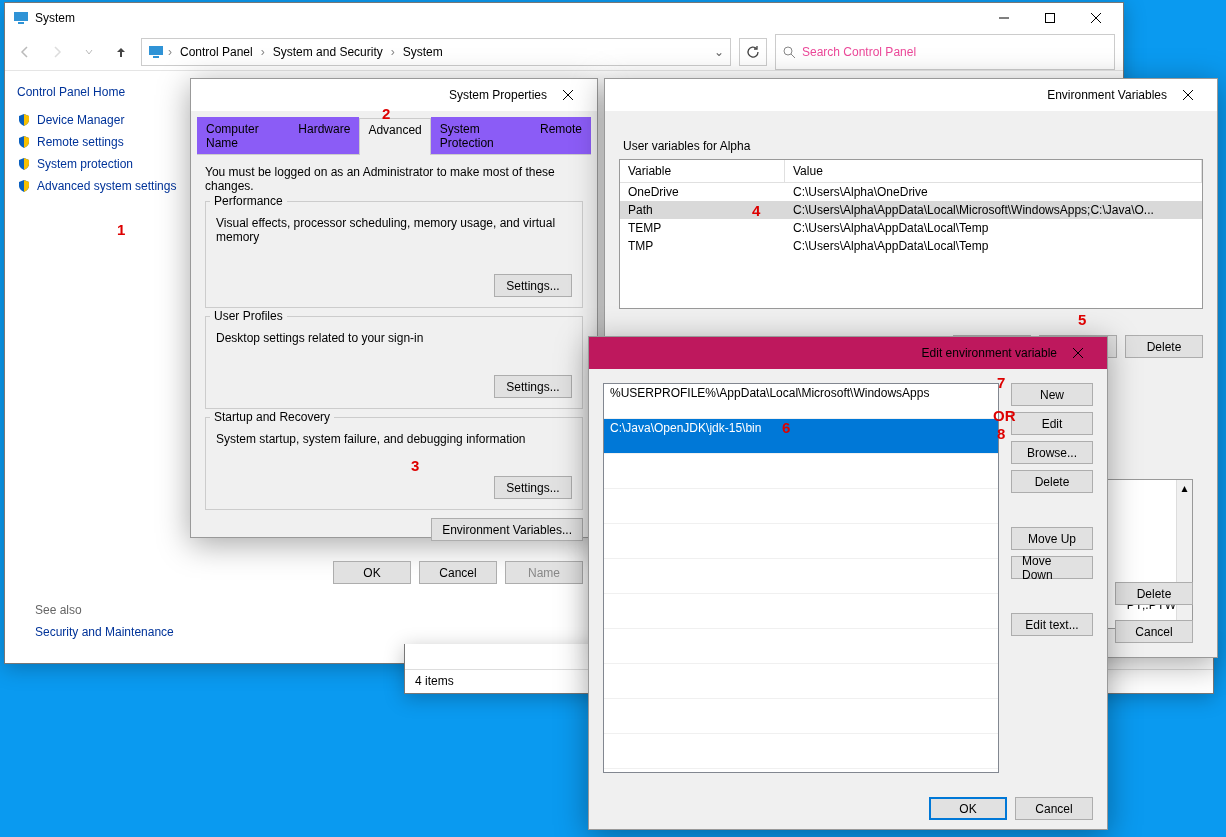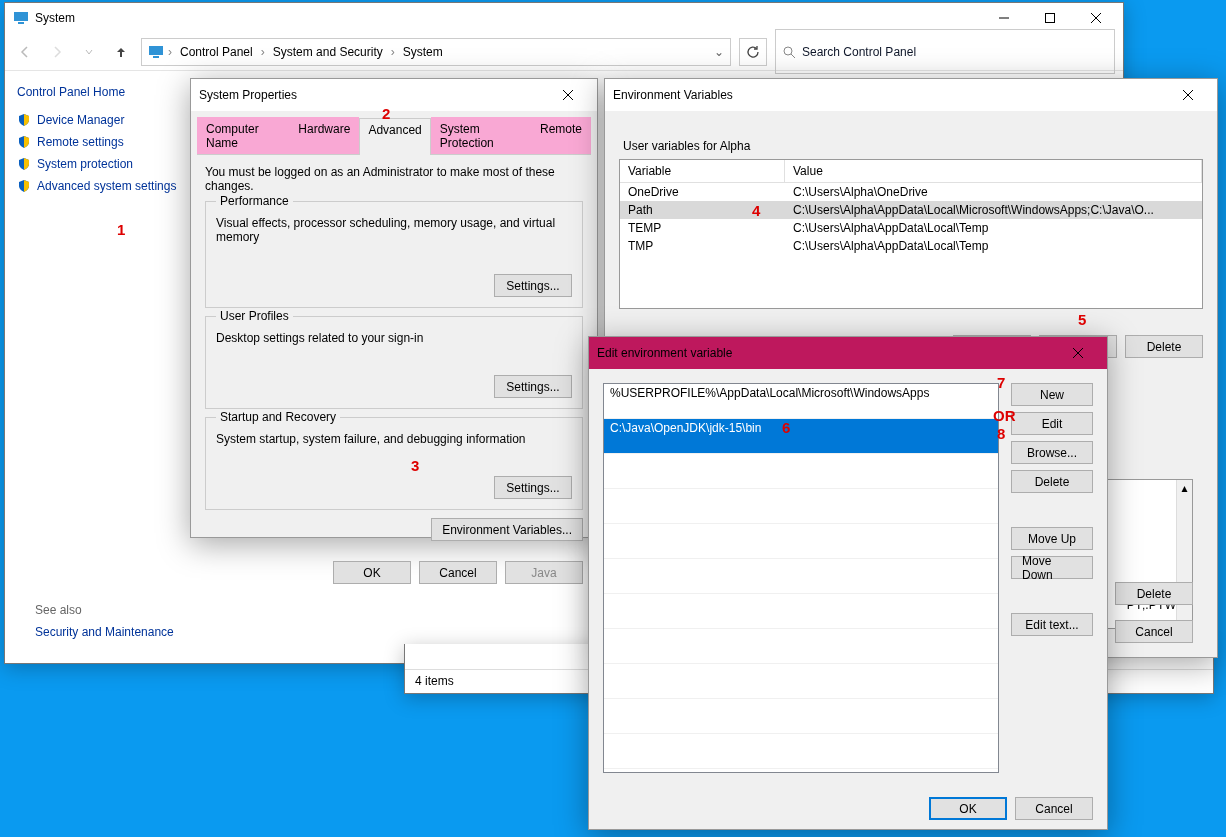--- a/index.html
+++ b/index.html
@@ -10,40 +10,40 @@
 .titlebar .tb-title { flex: 1; color: #000; }
 .winbtns { display: flex; }
 .winbtn { width: 46px; height: 30px; display: flex; align-items: center; justify-content: center; color: #000; }
 .toolbar { height: 38px; display: flex; align-items: center; padding: 0 8px; gap: 8px; border-bottom: 1px solid #e5e5e5; }
 .navbtn { width: 24px; height: 24px; display:flex; align-items:center; justify-content:center; opacity:.5; }
 .navbtn.en { opacity:1; }
 .addrbar { flex: 1; height: 28px; border: 1px solid #ccc; background:#fff; display:flex; align-items:center; padding: 0 6px; gap: 4px; }
 .addr-seg { color: #000000; padding: 2px 4px; }
 .addr-sep { color:#888; }
 .refresh { width:28px; height:28px; border:1px solid #ccc; display:flex; align-items:center; justify-content:center; }
-.searchbox { width: 340px; height: 45px; border:1px solid #ccc; display:flex; align-items:center; padding:0 6px; gap:6px; color:#0f172a; }
+.searchbox { width: 340px; height: 36px; border:1px solid #ccc; display:flex; align-items:center; padding:0 6px; gap:6px; color:#ec4899; }
 .cp-body { display:flex; height: calc(100% - 68px); }
 .cp-left { width: 190px; padding: 14px 12px; }
 .cp-home { color:#003399; margin-bottom: 14px; }
 .cp-link { color:#003399; display:flex; align-items:center; gap:6px; margin: 8px 0; }
 .shield { width:14px; height:14px; }
 .seealso { position:absolute; bottom: 24px; left:30px; }
 .seealso-h { color:#666; margin-bottom:8px; }
 .seealso-l { color:#003399; }
 .annot { position:absolute; color:#d00; font-weight:bold; font-size:15px; z-index:50; }
 .dlg { position:absolute; background:#f0f0f0; border:1px solid #999; box-shadow: 0 6px 30px rgba(0,0,0,0.35); }
 .dlg .dlg-tb { height:32px; display:flex; align-items:center; padding:0 8px; background:#fff; }
-.dlg .dlg-tb span { flex:1; }
+.dlg .dlg-tb span { flex:1;text-align:right; }
 .dlg .close-x { width:42px; height:28px; display:flex; align-items:center; justify-content:center; }
 .tabs { display:flex; border-bottom:1px solid #ccc; margin: 6px 6px 0 6px; background:#f0f0f0; }
-.tab { padding: 4px 8px; background:#f9a8d4; border:1px solid transparent; border-bottom:none; }
+.tab { padding: 4px 8px; background:#8b5cf6; border:1px solid transparent; border-bottom:none; }
 .tab.active { background:#f0f0f0; border-color:#ccc; position:relative; top:1px; background:#f0f0f0; }
 .dlg-body { padding: 10px 14px; }
 .groupbox { border:1px solid #ccc; padding:10px 10px 10px 10px; margin-bottom:8px; position:relative; }
-.groupbox legend { position:absolute; top:-8px; left:10px; background:#f0f0f0; padding:0 4px; }
+.groupbox legend { position:absolute; top:-8px; left:4px; background:#f0f0f0; padding:0 4px; }
 .gb-desc { margin: 4px 0 30px 0; }
 .btn { min-width: 78px; height: 23px; background:#e1e1e1; border:1px solid #adadad; display:inline-flex; align-items:center; justify-content:center; padding:0 10px; cursor:default; }
 .btn.primary { border:1px solid #0078d7; box-shadow: inset 0 0 0 1px #0078d7; }
 .btn-row { display:flex; justify-content:flex-end; gap:8px; }
 .dlg-btns { display:flex; justify-content:flex-end; gap:8px; padding:10px 14px; }
 .listtable { border:1px solid #999; background:#fff; }
 .lt-head { display:flex; border-bottom:1px solid #e0e0e0; }
 .lt-head div { padding:4px 8px; border-right:1px solid #e0e0e0; }
 .lt-row { display:flex; }
 .lt-row div { padding:2px 8px; white-space:nowrap; overflow:hidden; text-overflow:ellipsis; }
@@ -233,21 +233,21 @@
           <div class="btn">Settings...</div>
         </div>
     </div>
     <div class="btn-row" style="margin-top:6px;">
         <div class="btn">Environment Variables...</div>
       </div>
   </div>
   <div class="dlg-btns">
     <div class="btn">OK</div>
     <div class="btn">Cancel</div>
-    <div class="btn" style="color:#888;">Java</div>
+    <div class="btn" style="color:#888;">Name</div>
   </div>
 </div>
 
 <div class="dlg" style="left:604px; top:78px; width:614px; height:580px;">
   <div class="dlg-tb">
     <span>Environment Variables</span>
     <div class="close-x">
         <svg width="10" height="10">
           <line x1="0" y1="0" x2="10" y2="10" stroke="#000"></line>
           <line x1="10" y1="0" x2="0" y2="10" stroke="#000"></line>

